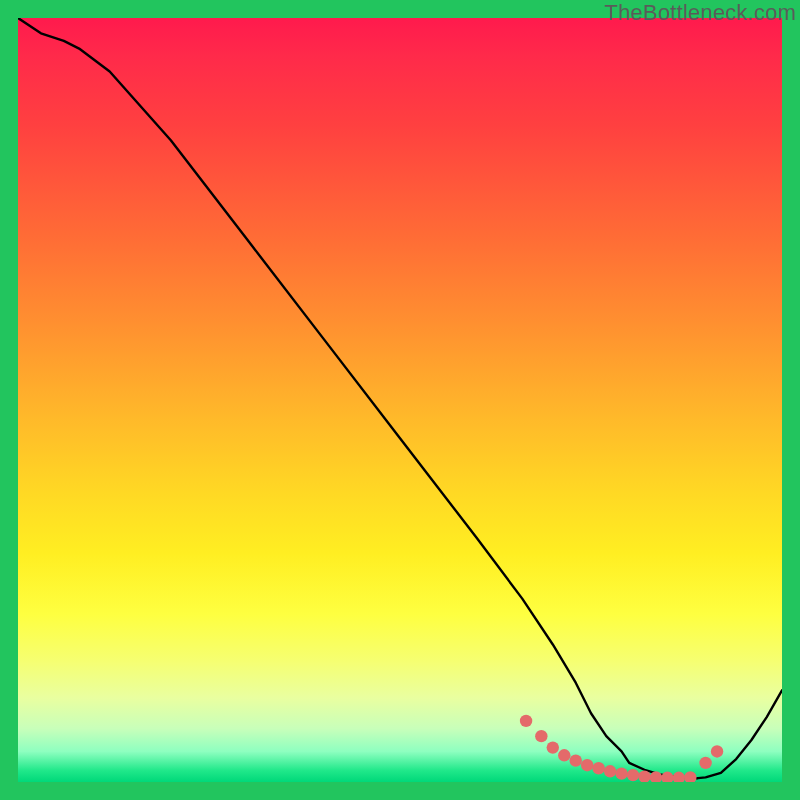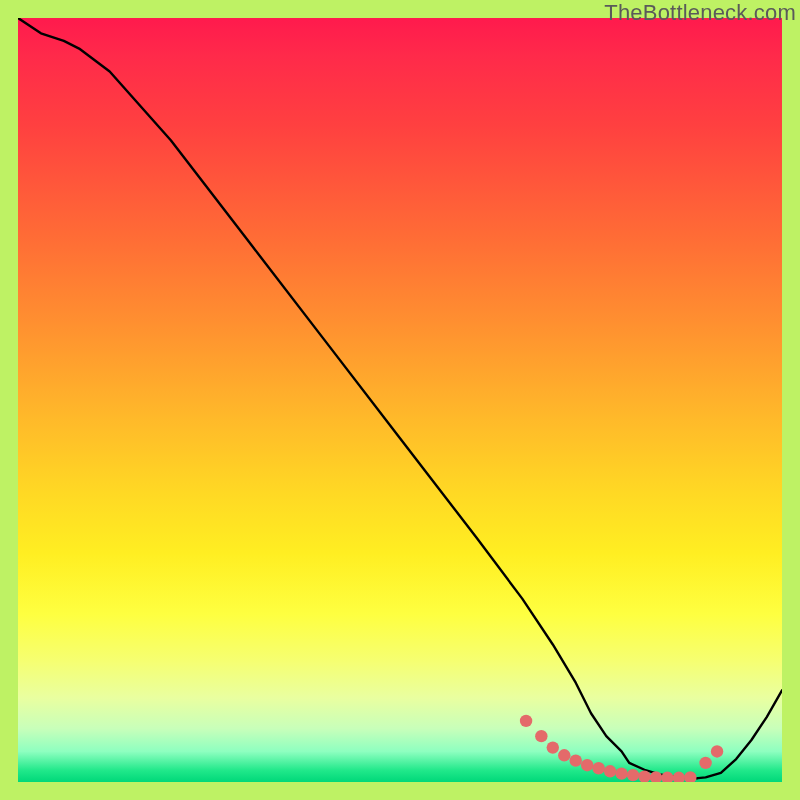--- a/index.html
+++ b/index.html
@@ -10,21 +10,21 @@
     background: #000;
     overflow: hidden;
     font-family: Arial, sans-serif;
   }
   .frame {
     position: absolute;
     left: 0;
     top: 0;
     width: 800px;
     height: 800px;
-    background: #bef264;
+    background: #22c55e;
   }
   .plot-area {
     position: absolute;
     left: 18px;
     top: 18px;
     width: 764px;
     height: 764px;
     overflow: hidden;
   }
   .gradient {

